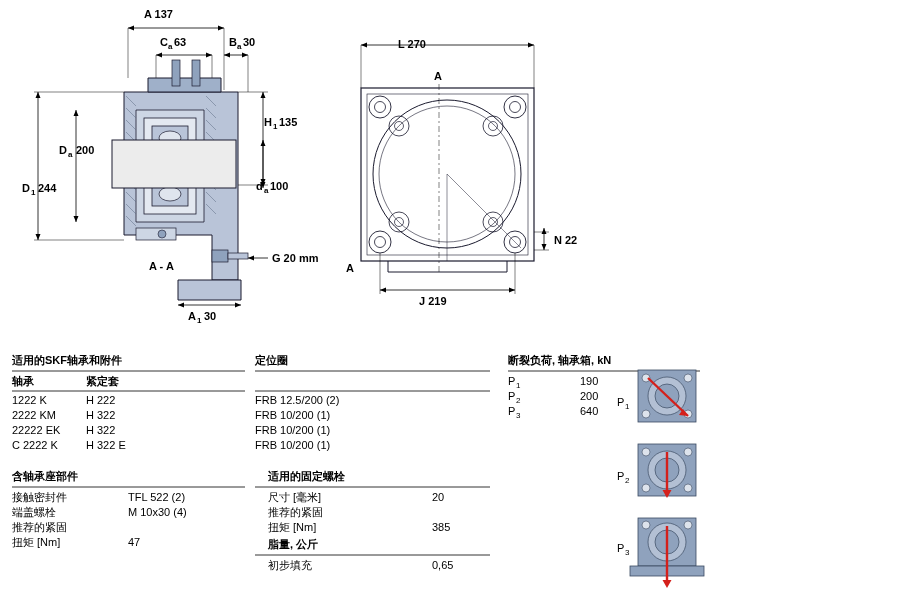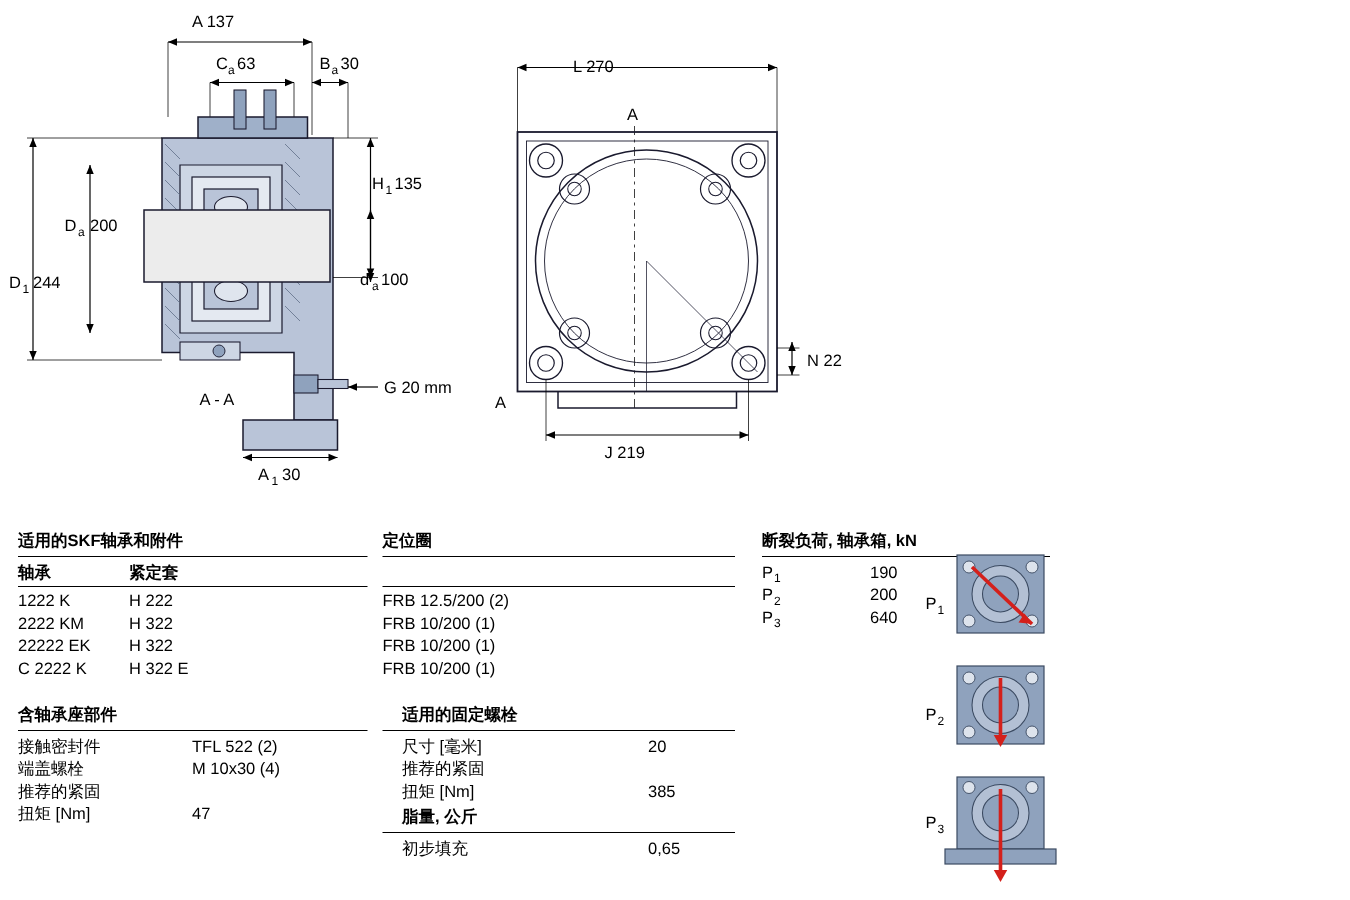--- a/index.html
+++ b/index.html
@@ -15,23 +15,24 @@
     overflow: hidden;
     position: relative;
   }
   .page {
     position: relative;
     width: 900px;
     height: 600px;
   }
   .drawing-area {
     position: absolute;
-    left: 0; top: 0;
+    left: 16px; top: 0;
     width: 814px;
     height: 340px;
+    font-weight: bold;
   }
   .tables {
     position: absolute;
     left: 0; top: 340px;
     width: 900px;
     height: 260px;
     font-size: 11px;
     text-align: center;
   }
   svg { display: block; }

